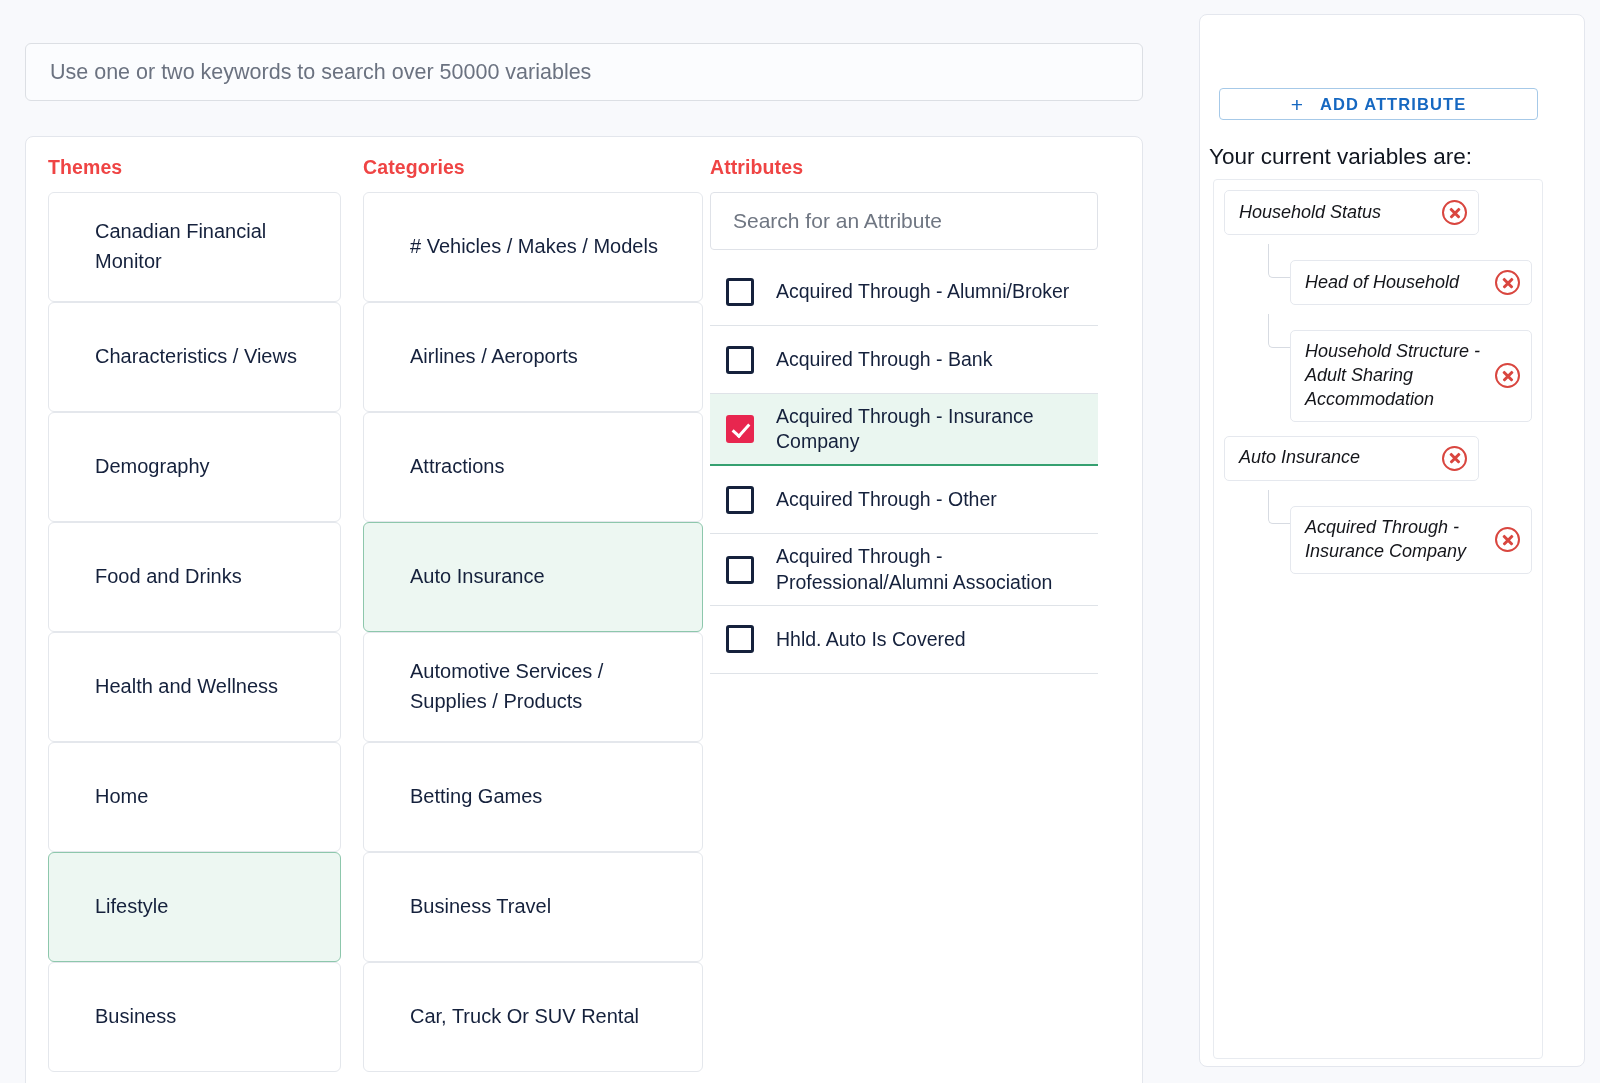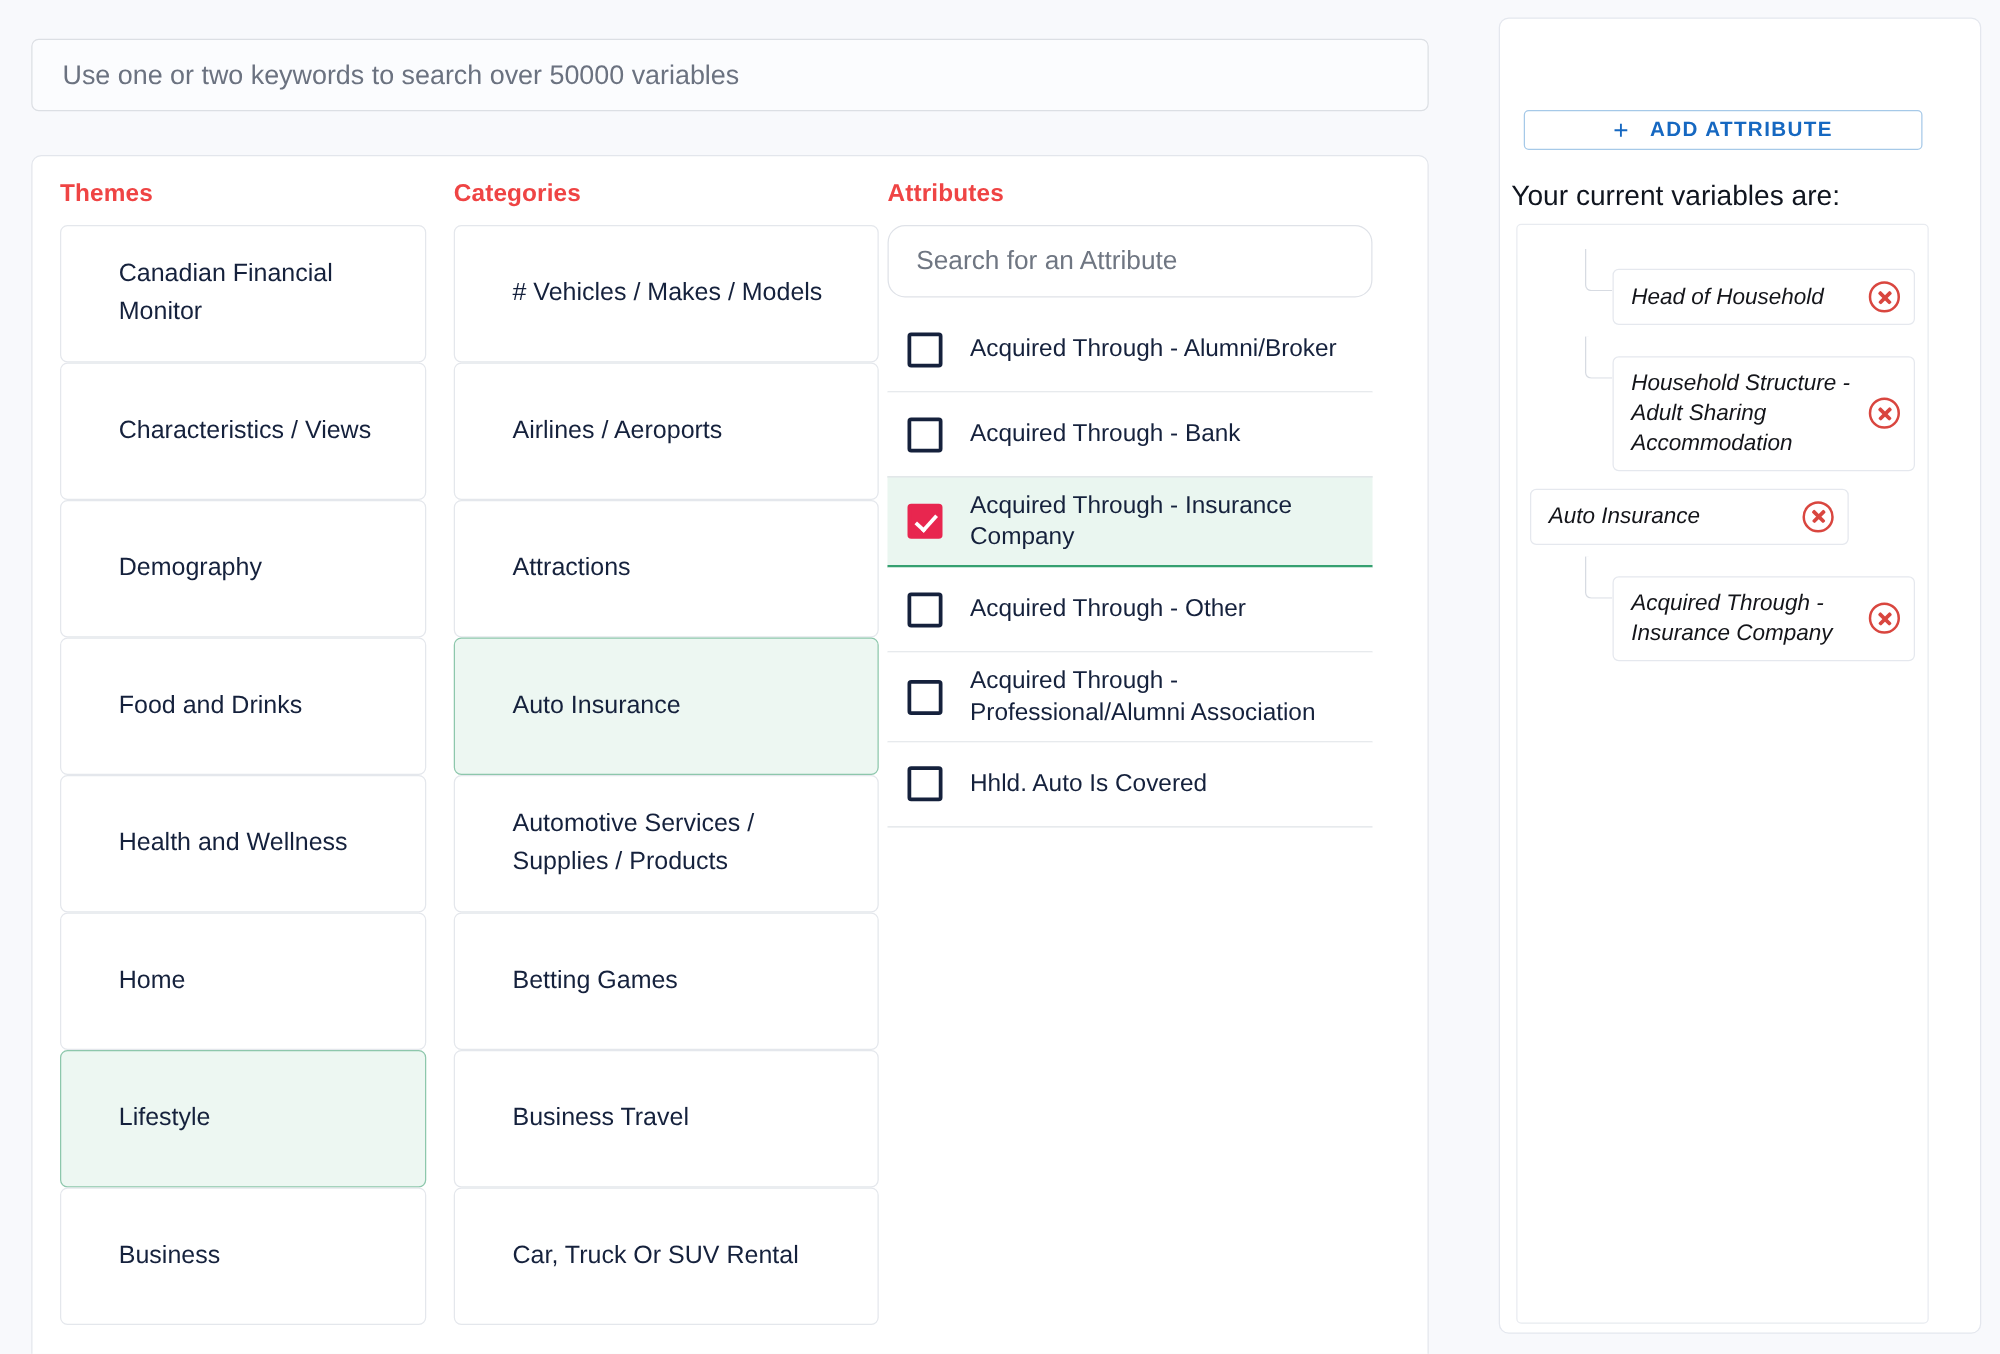--- a/index.html
+++ b/index.html
@@ -12,21 +12,21 @@
   }
   .page {
     position: relative;
     width: 1600px; height: 1083px;
     background: #f8f9fc;
   }
 
   
   .main-wrap {
     position: absolute;
-    left: 0; top: 0;
+    left: 0; top: 12px;
     width: 1168px; height: 826px;
     padding: 0;
   }
 
   .search-card {
     position: absolute;
     left: 25px; top: 31px;
     width: 1118px; height: 58px;
     background: #fbfcfe;
     border: 1px solid #dcdfe4;
@@ -93,21 +93,21 @@
   .tile.selected {
     background: #edf7f2;
     border: 1px solid #8dc7ac;
   }
 
   
   .attr-search {
     width: 388px; height: 58px;
     background: #ffffff;
     border: 1px solid #dfe2e8;
-    border-radius: 14px;
+    border-radius: 4px;
     display: flex; align-items: center;
     padding: 0 20px;
     margin-bottom: 8px;
   }
   .attr-search input {
     border: none; outline: none; background: transparent;
     font-family: "Liberation Sans", sans-serif;
     font-size: 21px; color: #15213c; width: 100%;
   }
   .attr-search input::placeholder { color: #6f7682; opacity: 1; }
@@ -382,20 +382,24 @@
 
     <div class="add-attr-btn">
       <span class="plus">+</span>
       <span>ADD ATTRIBUTE</span>
     </div>
 
     <div class="vars-title">Your current variables are:</div>
 
     <div class="vars-box" id="vars-box">
         <div class="var-group">
+          <div class="var-chip parent">
+            <span class="chip-text">Household Status</span>
+            <span class="remove-icon"></span>
+          </div>
           <div class="var-child-wrap">
             <span class="elbow"></span>
             <div class="var-chip child">
               <span class="chip-text">Head of Household</span>
               <span class="remove-icon"></span>
             </div>
           </div>
           <div class="var-child-wrap">
             <span class="elbow"></span>
             <div class="var-chip child">

